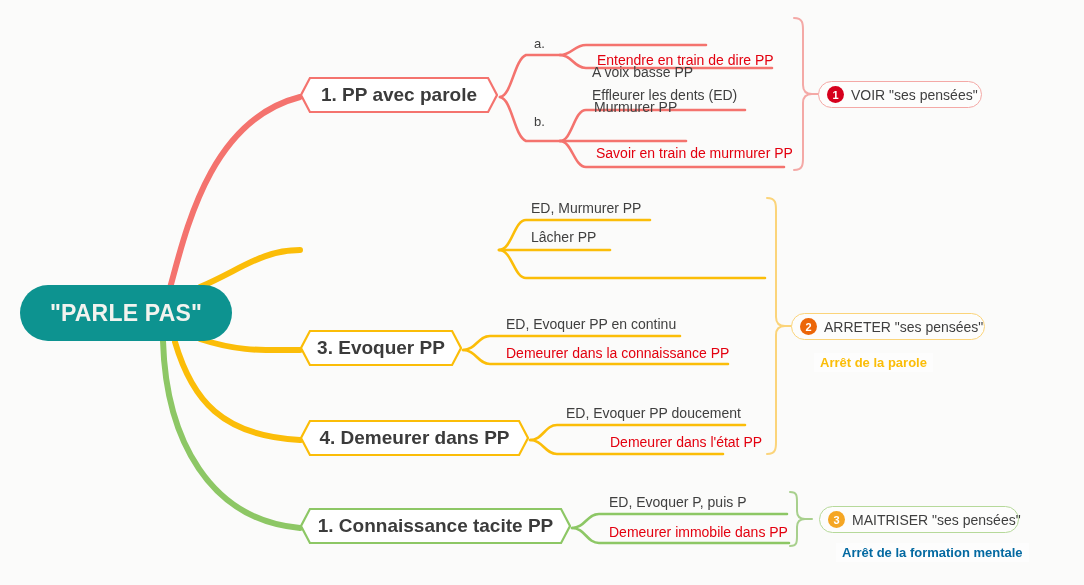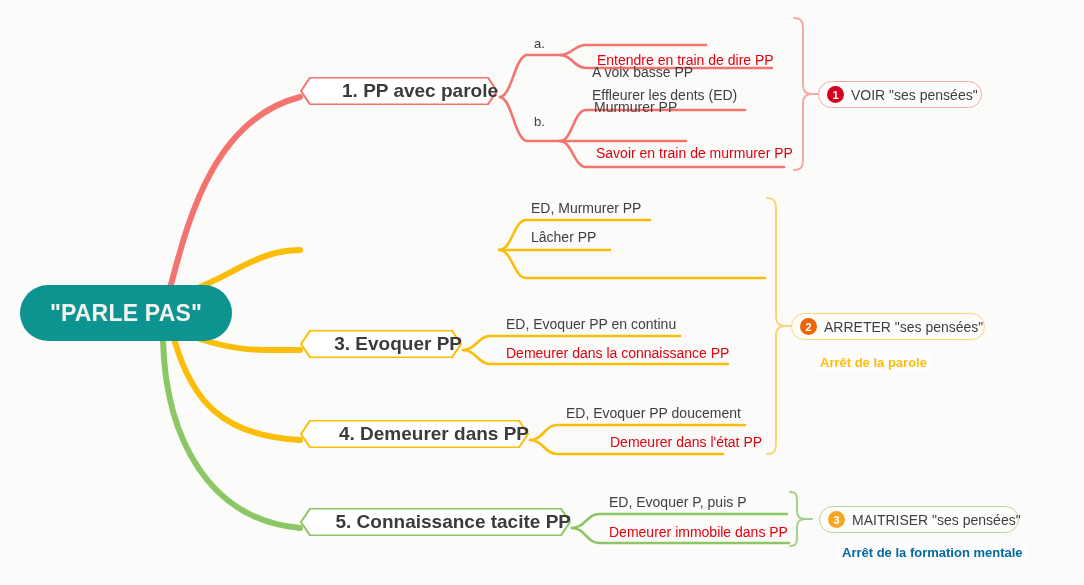--- a/index.html
+++ b/index.html
@@ -40,24 +40,24 @@
   .root-node .label {
     color: #f2f3ef;
     font-size: 23px;
     font-weight: bold;
     letter-spacing: 0.2px;
   }
 
   
   .hex {
     position: absolute;
-    height: 28px;
-    display: flex;
-    align-items: center;
-    justify-content: flex-end;
+    height: 36px;
+    display: flex;
+    align-items: center;
+    justify-content: center;
     z-index: 4;
   }
   .hex .hexbg {
     position: absolute;
     left: 0; top: 0;
     width: 100%;
     height: 100%;
   }
   .hex .label {
     position: relative;
@@ -206,21 +206,21 @@
     <svg class="hexbg" viewBox="0 0 229 40" preserveAspectRatio="none">
       <polygon points="10,1 219,1 228,20 219,39 10,39 1,20" fill="#ffffff" stroke="#fbbd08" stroke-width="2.2"></polygon>
     </svg>
     <span class="label">4. Demeurer dans PP</span>
   </div>
 
   <div class="hex" style="left:300px; top:508px; width:271px;">
     <svg class="hexbg" viewBox="0 0 271 40" preserveAspectRatio="none">
       <polygon points="10,1 261,1 270,20 261,39 10,39 1,20" fill="#ffffff" stroke="#8dc765" stroke-width="2.2"></polygon>
     </svg>
-    <span class="label">5. Connaissance tacite PP</span>
+    <span class="label">1. Connaissance tacite PP</span>
   </div>
 
   <div class="sublabel" style="left:534px; top:36px;">a.</div>
   <div class="sublabel" style="left:534px; top:114px;">b.</div>
 
   <div class="leaf" style="left:592px; top:24px;margin-top:40px;">A voix basse PP</div>
   <div class="leaf red" style="left:597px; top:52px;">Entendre en train de dire PP</div>
 
   <div class="leaf" style="left:592px; top:87px;text-align:right;">Effleurer les dents (ED)</div>
   <div class="leaf" style="left:594px; top:99px;text-align:center;">Murmurer PP</div>

